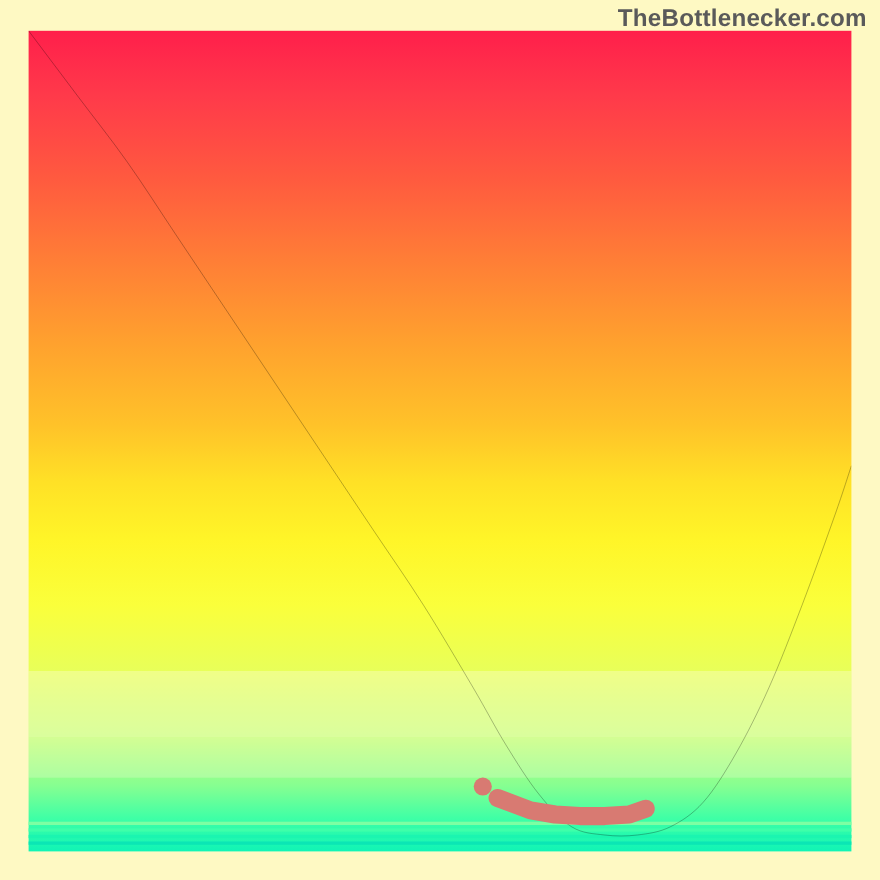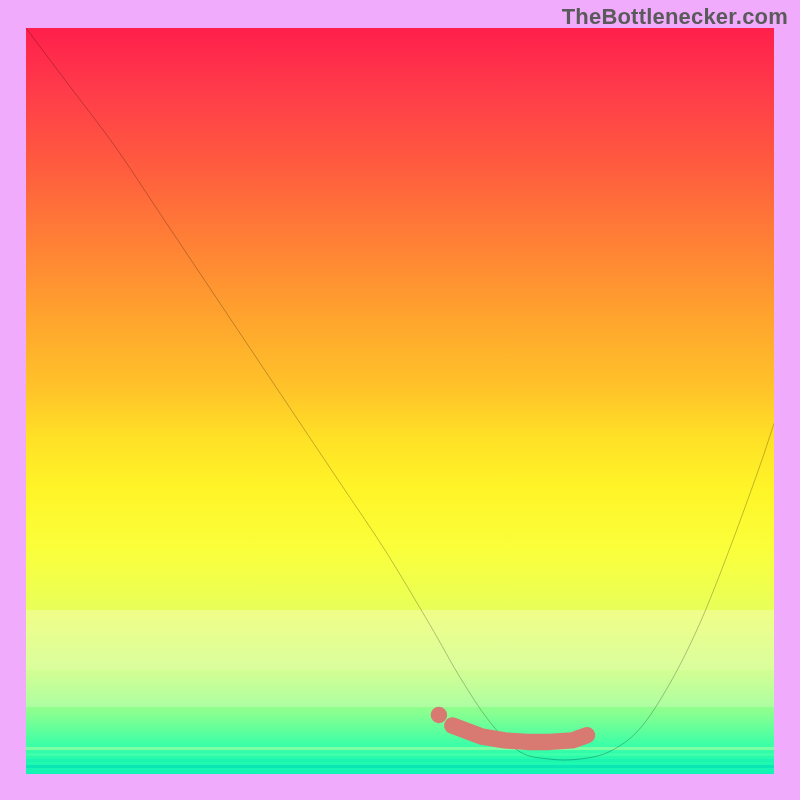--- a/index.html
+++ b/index.html
@@ -8,21 +8,21 @@
     width: 800px;
     height: 800px;
     background: #000;
     overflow: hidden;
     font-family: Arial, Helvetica, sans-serif;
   }
   .wrap {
     position: relative;
     width: 800px;
     height: 800px;
-    background: #f0abfc;
+    background: #fef9c3;
   }
   .attribution {
     position: absolute;
     top: 4px;
     right: 12px;
     color: #5a5a5a;
     font-size: 22px;
     font-weight: 600;
     letter-spacing: 0.2px;
   }

